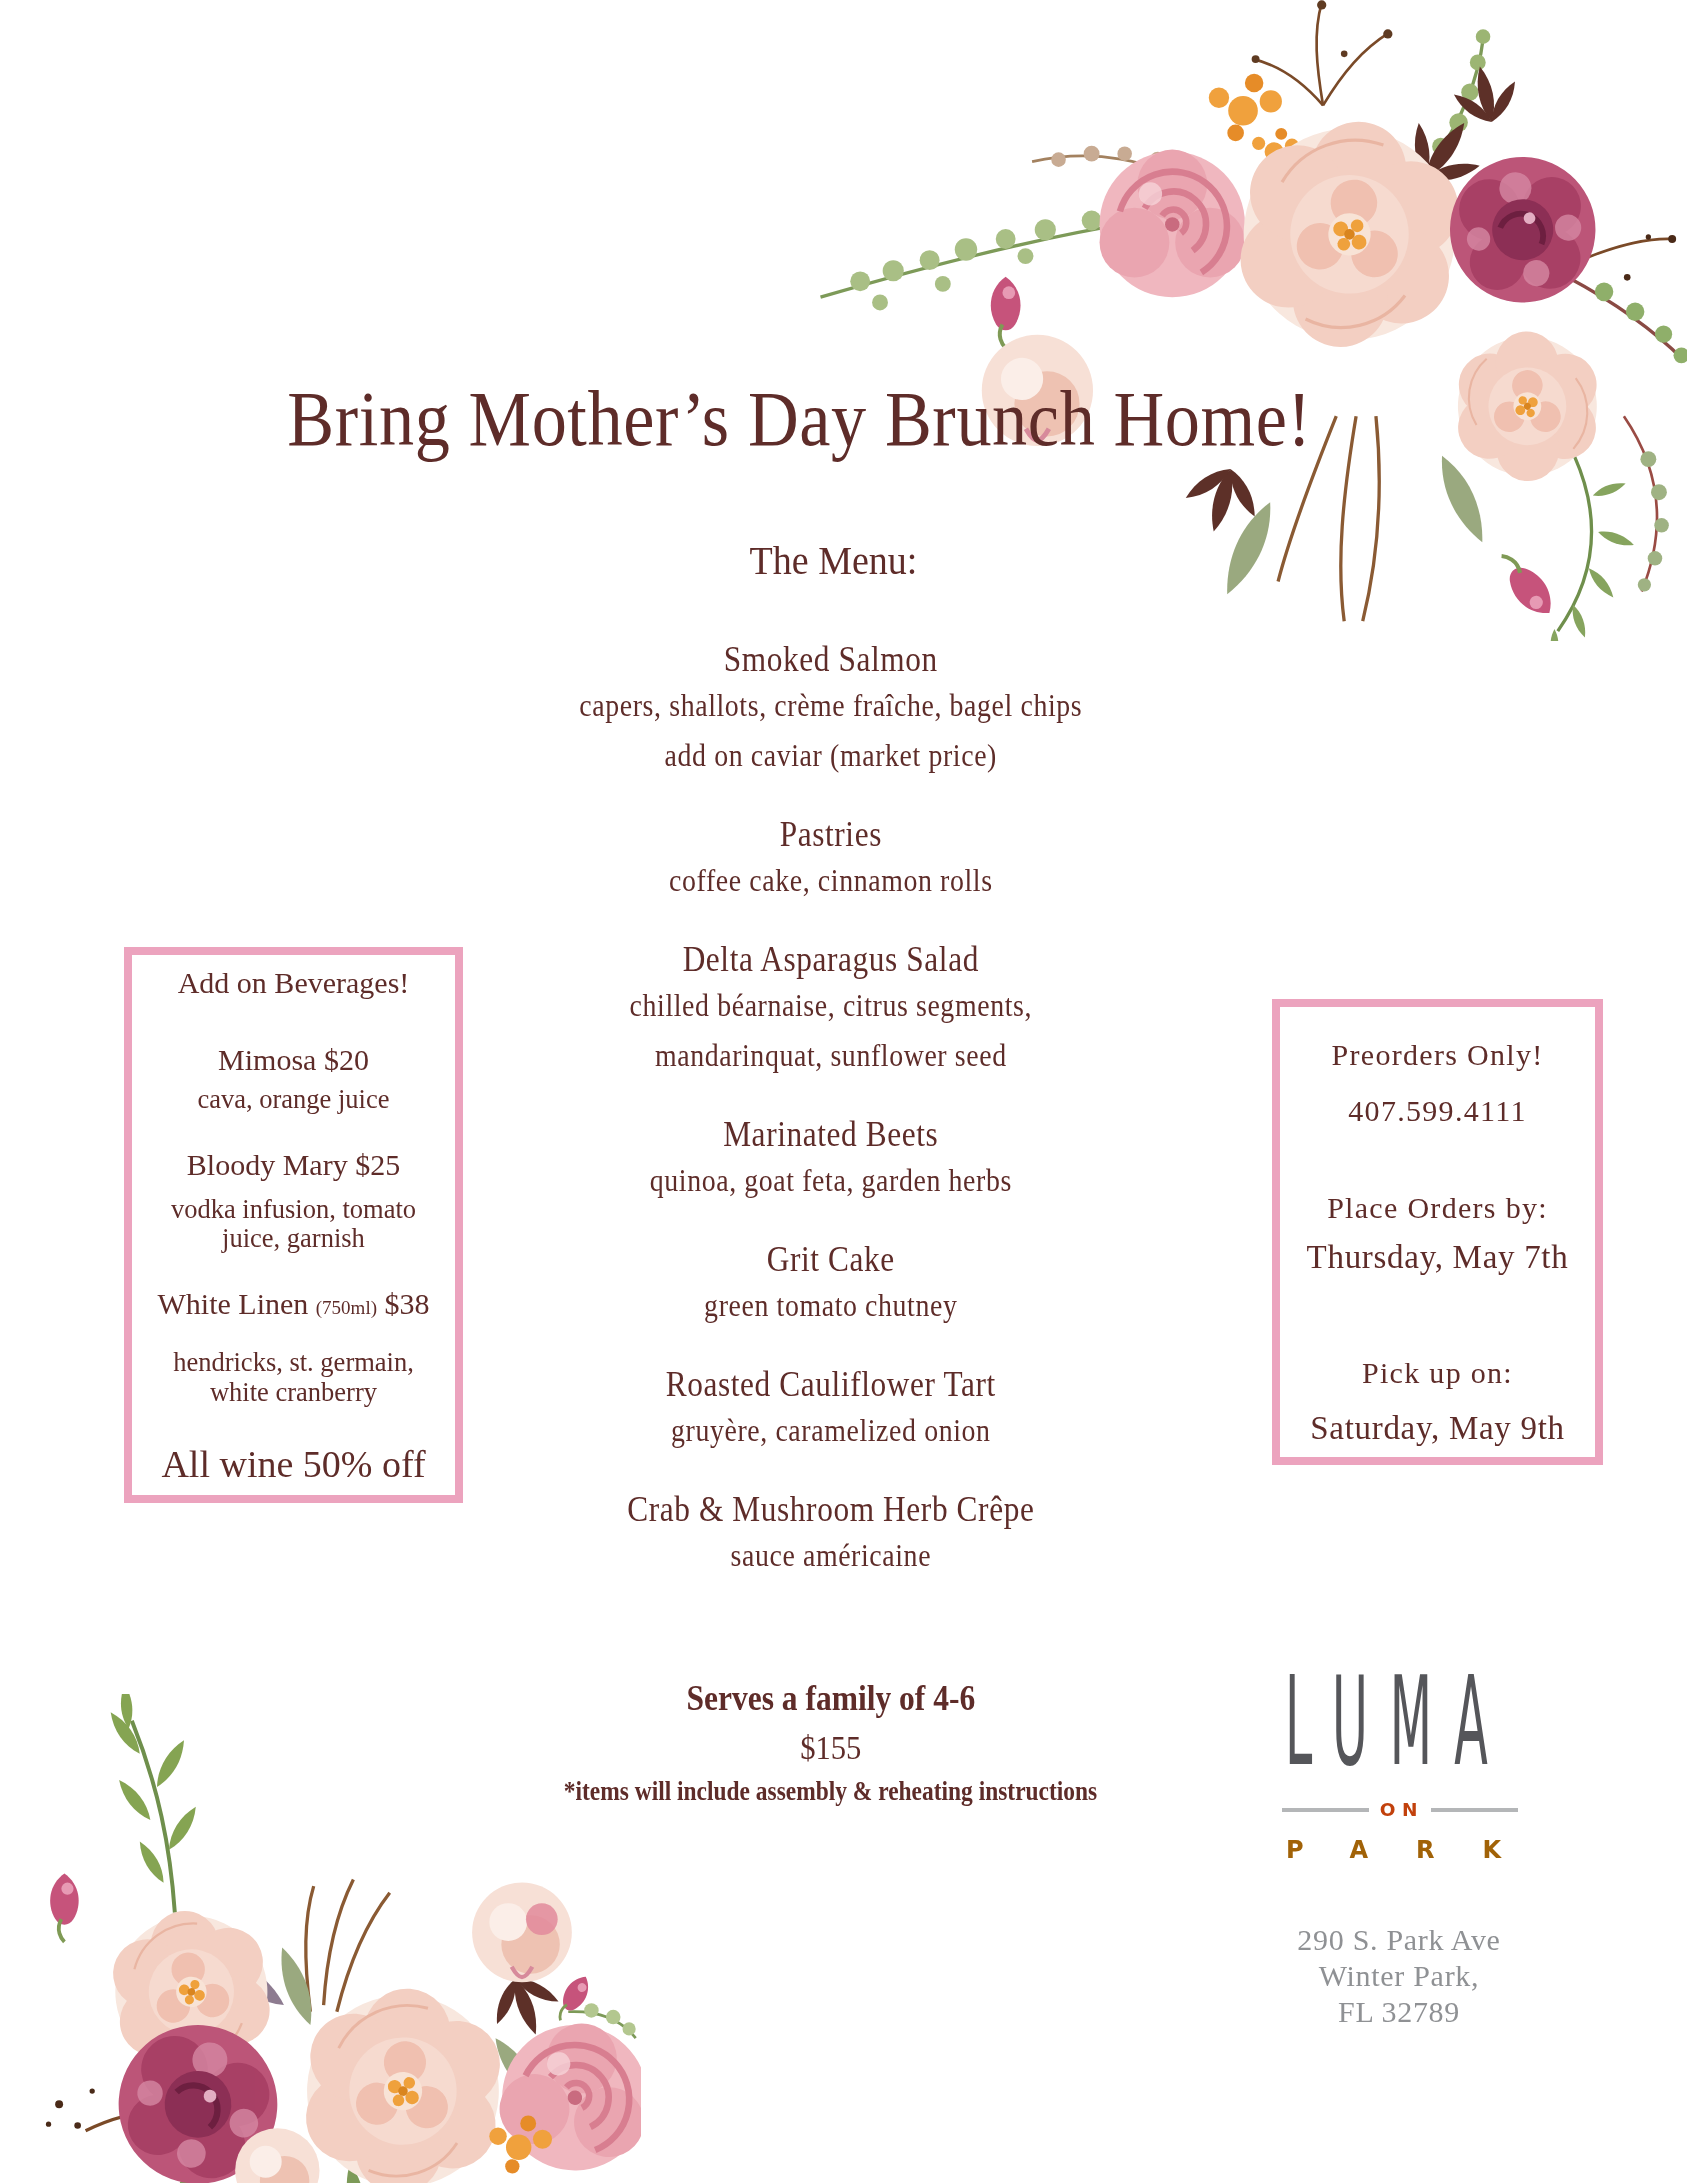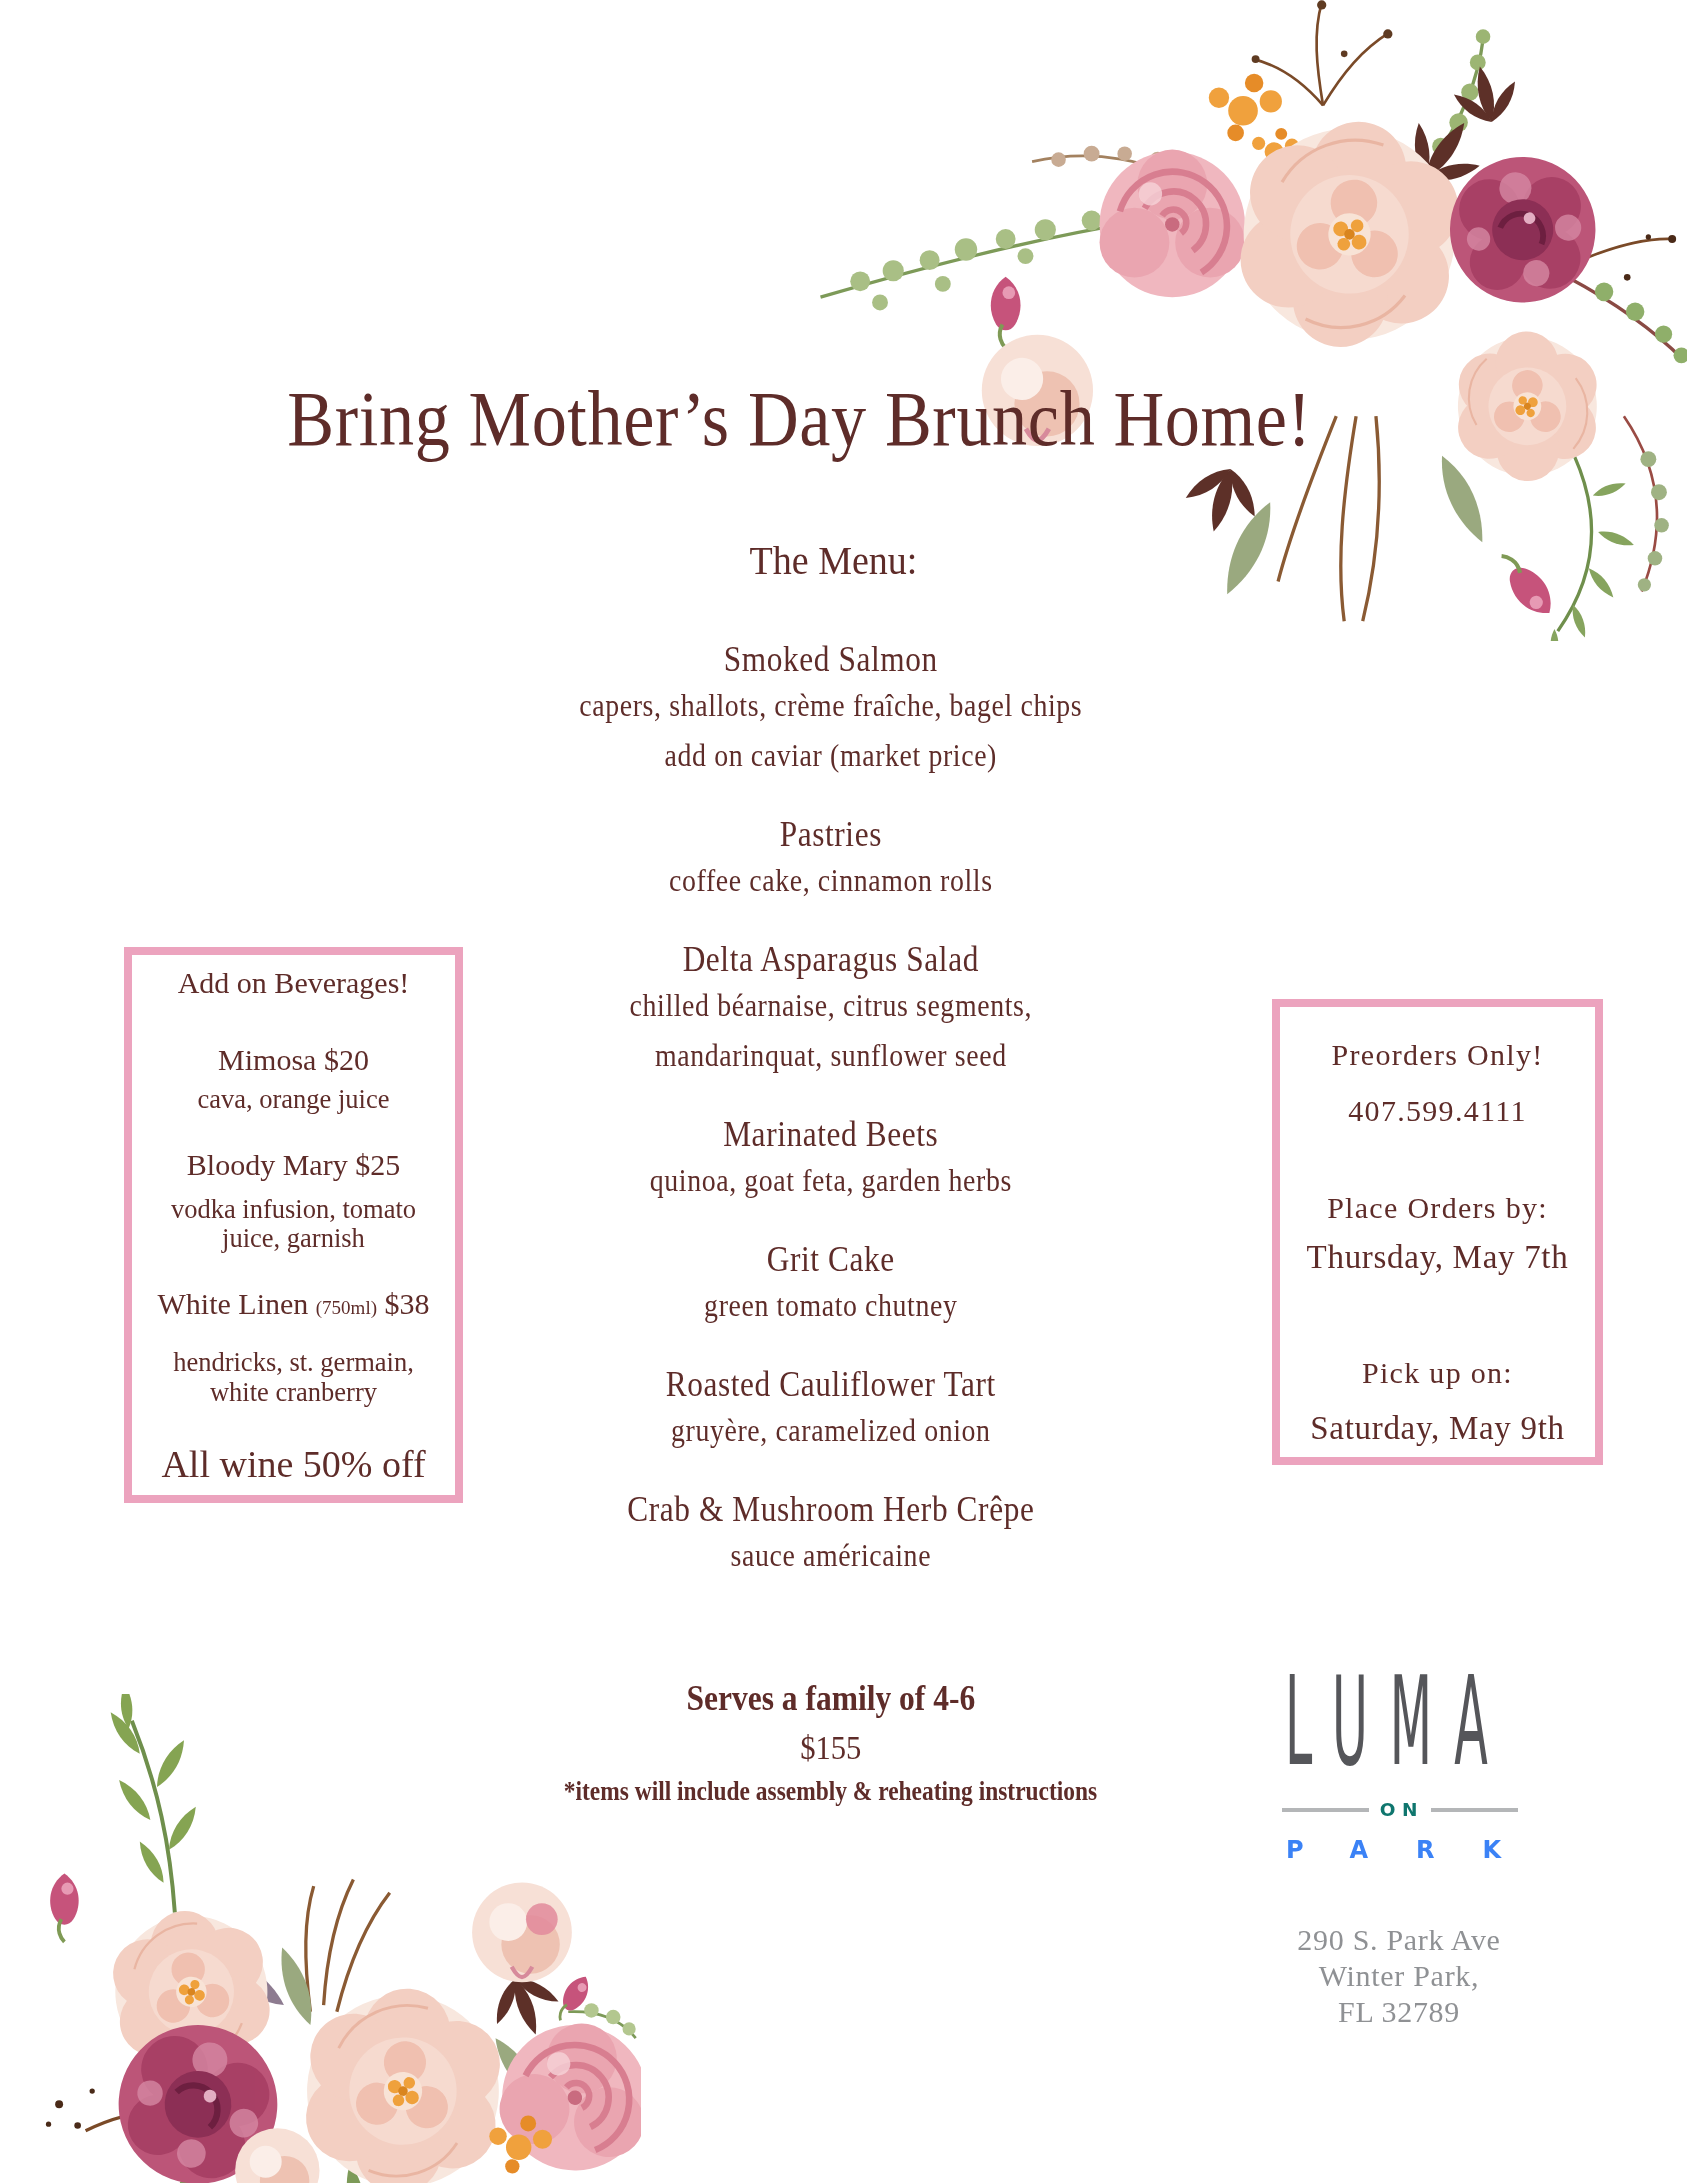--- a/index.html
+++ b/index.html
@@ -95,30 +95,30 @@
   .logo-on-row{
     display:flex; align-items:center;
     margin-top:16px;
   }
   .logo-on-row .rule{flex:1; height:4px; background:#b4b6b8;}
   .logo-on{
     font-family:"DejaVu Sans", sans-serif;
     font-size:18.5px; font-weight:bold;
     letter-spacing:6.6px;
     margin:0 6.6px 0 10.6px;
-    color:#0f766e;
+    color:#c2410c;
   }
   .logo-park{
     margin-top:16px;
     font-family:"DejaVu Sans", sans-serif;
     font-size:24px; font-weight:bold;
     letter-spacing:48px;
     white-space:nowrap;
     margin-left:4px;
-    color:#3b82f6;
+    color:#a16207;
   }
   
   .address{
     position:absolute;
     left:1237px; top:1922px;
     width:324px;
     text-align:center;
     color:#8f9194;
     font-size:30px;
     line-height:36px;

